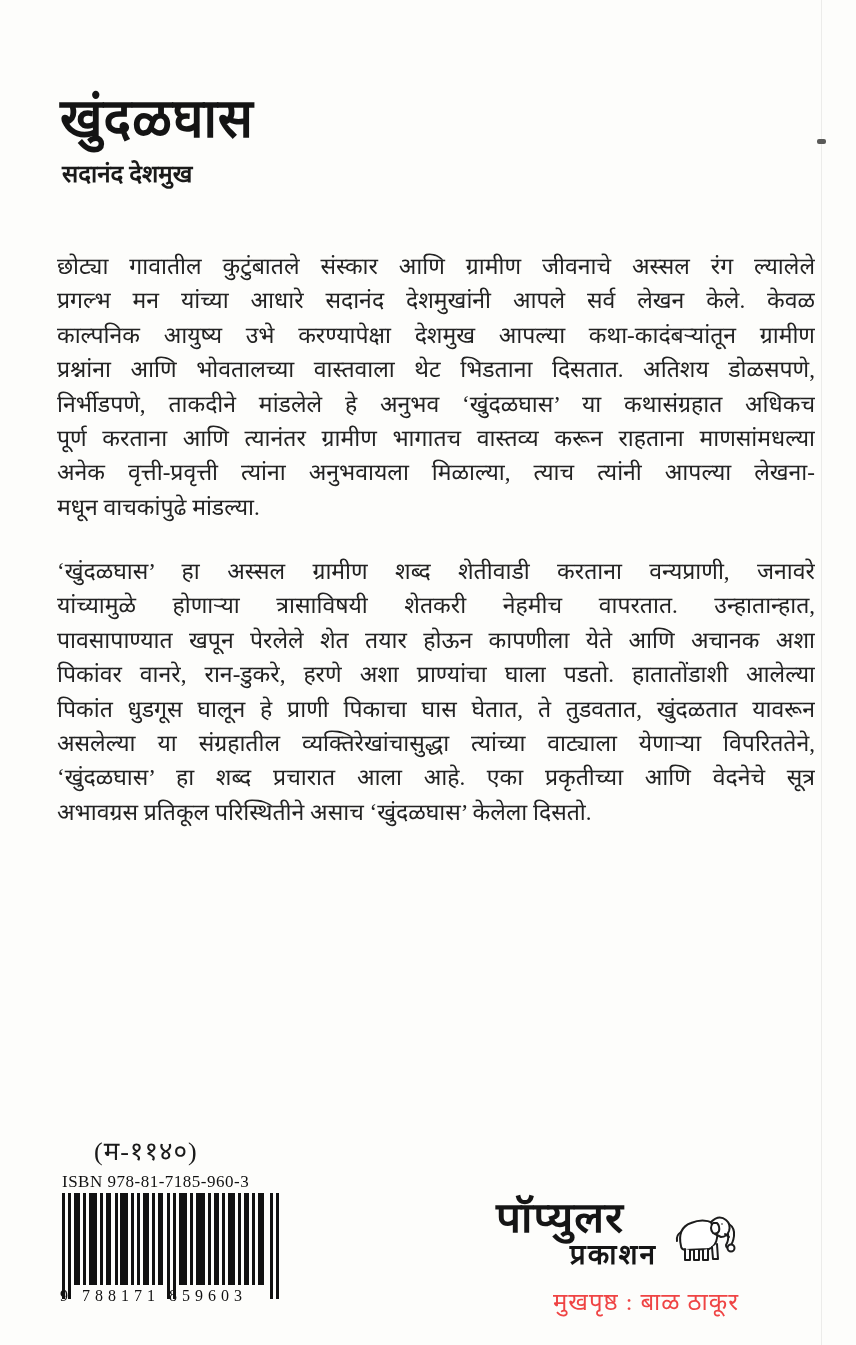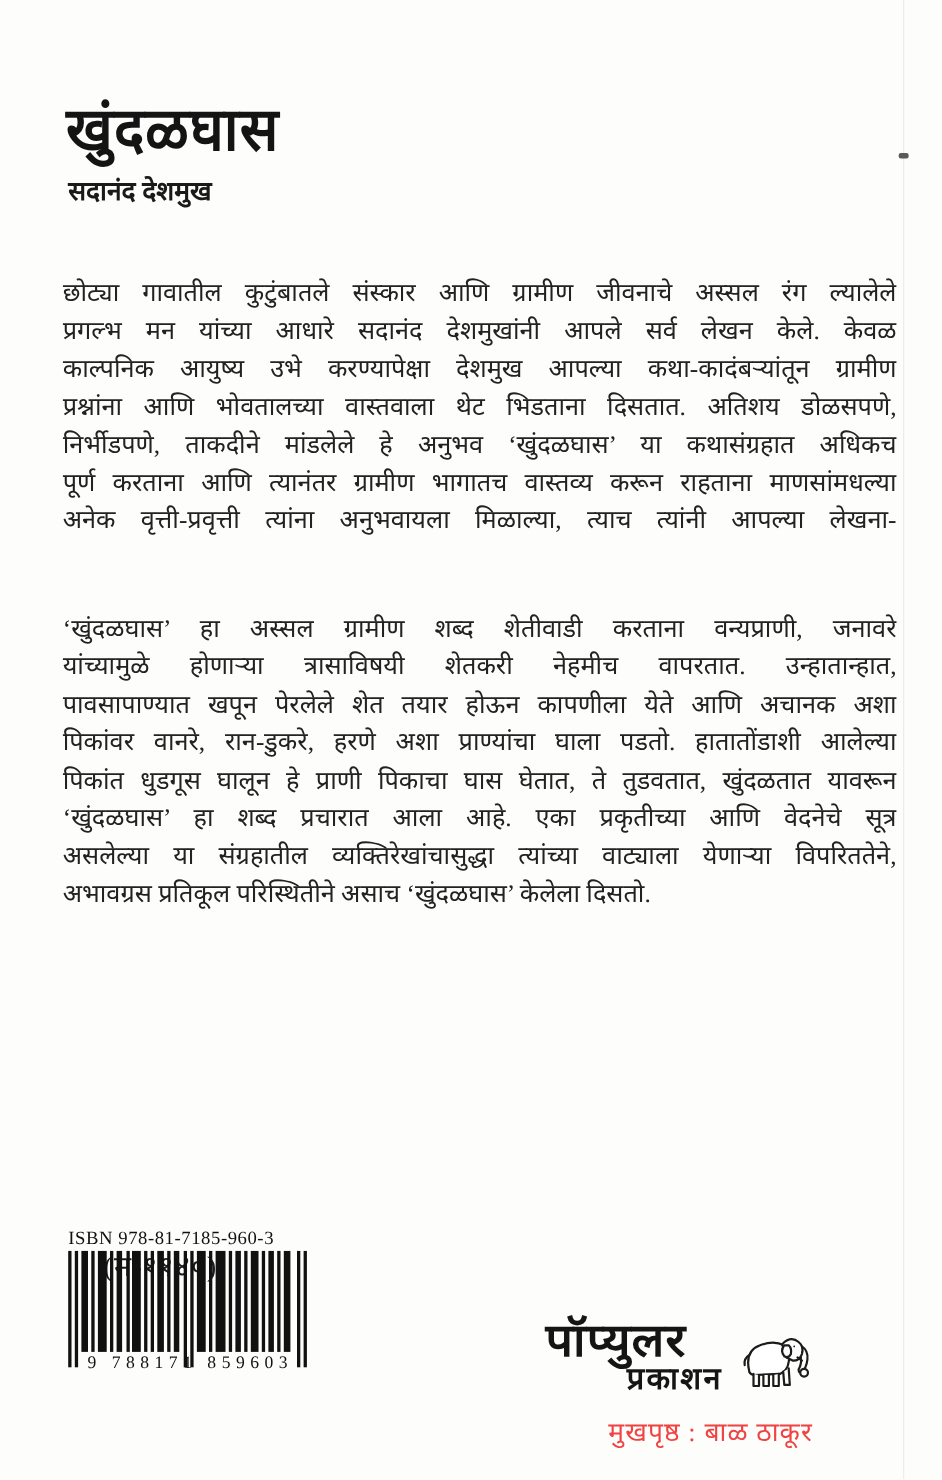--- a/index.html
+++ b/index.html
@@ -36,31 +36,31 @@
   .price-line{
     position:absolute;left:68px;top:1078px;
     font-size:31px;font-weight:bold;color:#141414;letter-spacing:1px;
   }
   .code-line{
     position:absolute;left:62px;top:1132px;
     font-size:26px;color:#1a1a1a;letter-spacing:1px;margin-left:32px;
   }
 
   
-  .barcode-block{position:absolute;left:60px;top:1116px;width:236px;}
+  .barcode-block{position:absolute;left:60px;top:1172px;width:236px;}
   .isbn-label{
     font-size:17px;letter-spacing:0.5px;color:#111;
     font-family:"Liberation Serif",serif;margin-left:2px;margin-bottom:1px;
   }
   .bars-wrap{position:relative;width:226px;height:112px;}
   .bars{display:block;}
   .barcode-digits{
     position:absolute;left:0;bottom:0;width:226px;height:18px;
     font-size:16px;letter-spacing:5px;color:#111;background:transparent;
-    font-family:"Liberation Serif",serif;text-align:center;line-height:18px;
+    font-family:"Liberation Serif",serif;text-align:left;line-height:18px;
   }
 
   
   .publisher-block{position:absolute;left:455px;top:1196px;width:320px;}
   .pub-row{display:flex;align-items:flex-start;}
   .pub-names{width:210px;text-align:center;}
   .pub-name-1{
     font-size:44px;font-weight:bold;color:#151515;line-height:46px;
     transform:scaleY(0.95);letter-spacing:1px;
   }
@@ -86,30 +86,31 @@
   <div class="book-author">सदानंद देशमुख</div>
 
   <div class="synopsis para1">
     <div class="line">छोट्या गावातील कुटुंबातले संस्कार आणि ग्रामीण जीवनाचे अस्सल रंग ल्यालेले</div>
     <div class="line">प्रगल्भ मन यांच्या आधारे सदानंद देशमुखांनी आपले सर्व लेखन केले. केवळ</div>
     <div class="line">काल्पनिक आयुष्य उभे करण्यापेक्षा देशमुख आपल्या कथा-कादंबऱ्यांतून ग्रामीण</div>
     <div class="line">प्रश्नांना आणि भोवतालच्या वास्तवाला थेट भिडताना दिसतात. अतिशय डोळसपणे,</div>
     <div class="line">निर्भीडपणे, ताकदीने मांडलेले हे अनुभव ‘खुंदळघास’ या कथासंग्रहात अधिकच</div>
     <div class="line">पूर्ण करताना आणि त्यानंतर ग्रामीण भागातच वास्तव्य करून राहताना माणसांमधल्या</div>
     <div class="line">अनेक वृत्ती-प्रवृत्ती त्यांना अनुभवायला मिळाल्या, त्याच त्यांनी आपल्या लेखना-</div>
+    <div class="line para-end">मधून वाचकांपुढे मांडल्या.</div>
   </div>
 
   <div class="synopsis para2">
     <div class="line">‘खुंदळघास’ हा अस्सल ग्रामीण शब्द शेतीवाडी करताना वन्यप्राणी, जनावरे</div>
     <div class="line">यांच्यामुळे होणाऱ्या त्रासाविषयी शेतकरी नेहमीच वापरतात. उन्हातान्हात,</div>
     <div class="line">पावसापाण्यात खपून पेरलेले शेत तयार होऊन कापणीला येते आणि अचानक अशा</div>
     <div class="line">पिकांवर वानरे, रान-डुकरे, हरणे अशा प्राण्यांचा घाला पडतो. हातातोंडाशी आलेल्या</div>
     <div class="line">पिकांत धुडगूस घालून हे प्राणी पिकाचा घास घेतात, ते तुडवतात, खुंदळतात यावरून</div>
+    <div class="line">असलेल्या या संग्रहातील व्यक्तिरेखांचासुद्धा त्यांच्या वाट्याला येणाऱ्या विपरिततेने,</div>
     <div class="line">‘खुंदळघास’ हा शब्द प्रचारात आला आहे. एका प्रकृतीच्या आणि वेदनेचे सूत्र</div>
-    <div class="line">असलेल्या या संग्रहातील व्यक्तिरेखांचासुद्धा त्यांच्या वाट्याला येणाऱ्या विपरिततेने,</div>
     <div class="line para-end">अभावग्रस  प्रतिकूल परिस्थितीने असाच ‘खुंदळघास’ केलेला दिसतो.</div>
   </div>
 
   <div class="code-line">(म-११४०)</div>
 
   <div class="barcode-block">
     <div class="isbn-label">ISBN 978-81-7185-960-3</div>
     <div class="bars-wrap">
       <svg class="bars" width="226" height="112" viewBox="0 0 226 112">
 

